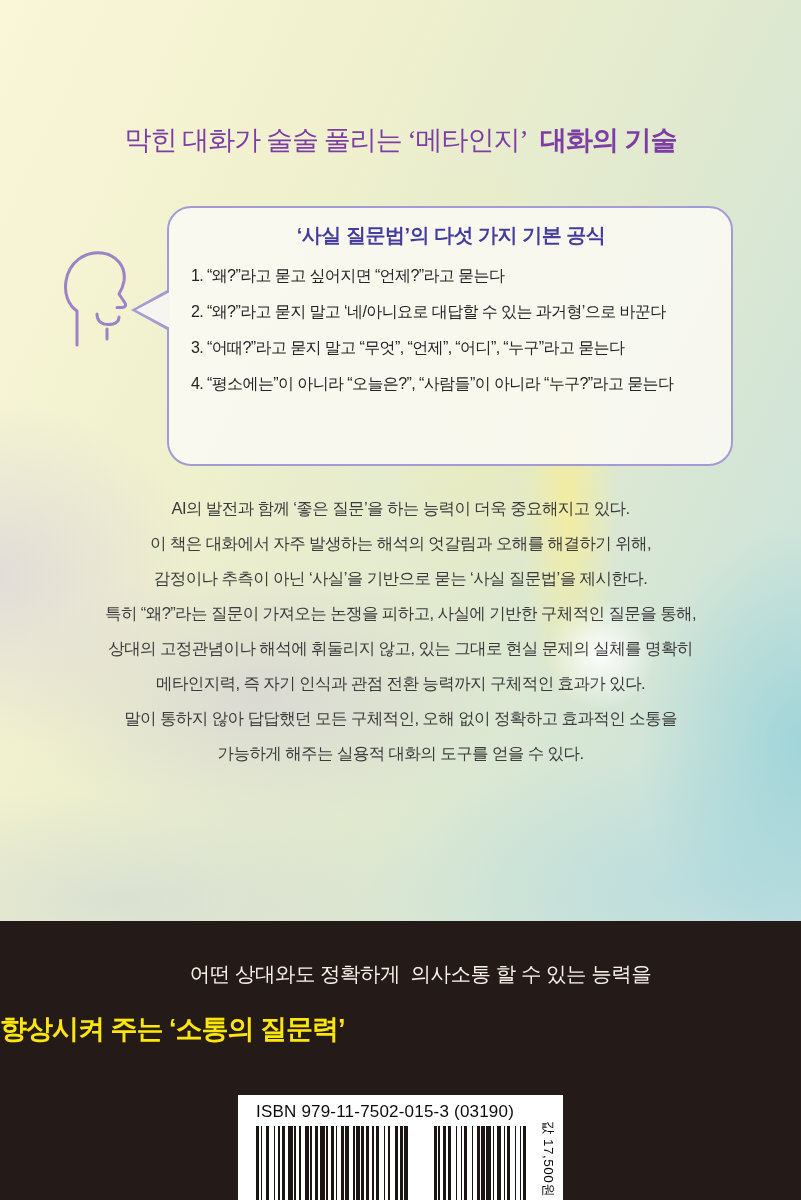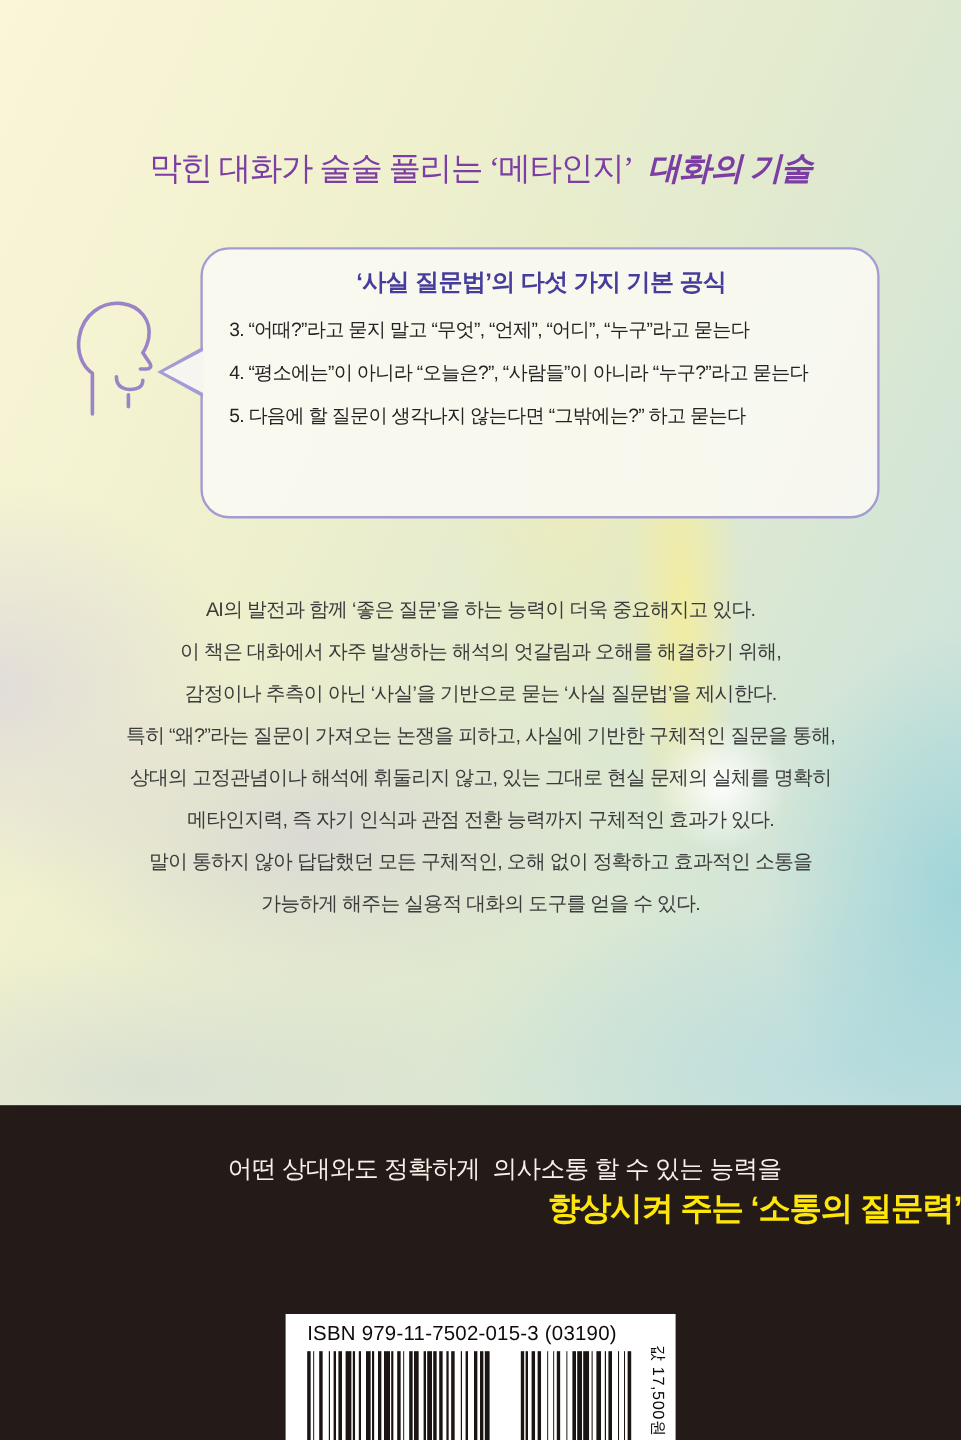--- a/index.html
+++ b/index.html
@@ -20,24 +20,24 @@
       radial-gradient(ellipse 430px 180px at 88% 74%, rgba(173,216,224,.55), rgba(173,216,224,0) 78%),
       radial-gradient(ellipse 420px 140px at 15% 75%, rgba(200,210,216,.45), rgba(200,210,216,0) 80%),
       linear-gradient(115deg,#faf6d8 0%,#eff0cd 30%,#e0e9cf 55%,#cfe4da 78%,#c5e0e0 100%);
   }
   
   .top-title{
     position:absolute;top:122px;left:0;right:0;text-align:center;
     font-size:27px;color:#7c3da4;letter-spacing:-1px;white-space:nowrap;
   }
   .top-title .t-light{font-family:"Liberation Serif",serif;font-weight:400;}
-  .top-title .t-bold{font-weight:800;margin-left:6px;font-style:italic;}
+  .top-title .t-bold{font-weight:800;margin-left:6px;}
   
   .bubble{
-    position:absolute;left:167px;top:206px;width:566px;height:226px;box-sizing:border-box;
+    position:absolute;left:167px;top:206px;width:566px;height:260px;box-sizing:border-box;
     background:rgba(250,249,244,.88);
     border:2px solid #a59bd4;border-radius:24px;
     padding:12px 20px 8px 22px;
   }
   .bubble-title{
     text-align:center;font-size:20px;font-weight:700;color:#453c9c;
     letter-spacing:-0.5px;margin:2px 0 9px 0;white-space:nowrap;
   }
   .bubble-item{
     font-size:16px;color:#232323;line-height:36px;letter-spacing:-0.6px;white-space:nowrap;
@@ -60,21 +60,21 @@
   }
   
   .band{
     position:absolute;left:0;top:921px;width:801px;height:279px;background:#241a18;
   }
   .band-line1{
     margin-top:39px;text-align:center;color:#f6f2e7;font-size:20.5px;
     letter-spacing:-0.5px;white-space:pre;padding-left:40px;
   }
   .band-line2{
-    margin-top:1px;text-align:right;color:#ffe60a;font-size:27px;font-weight:800;
+    margin-top:23px;text-align:left;color:#ffe60a;font-size:27px;font-weight:800;
     letter-spacing:-1px;white-space:nowrap;
   }
   
   .barcode-box{
     position:absolute;left:238px;top:174px;width:325px;height:105px;background:#ffffff;
     box-sizing:border-box;padding:7px 0 0 18px;
   }
   .isbn-text{font-size:17px;color:#0c0c0c;letter-spacing:0.2px;white-space:nowrap;}
   .bars-row{display:flex;align-items:stretch;height:78px;margin-top:4px;}
   .bars{display:flex;height:100%;}
@@ -101,23 +101,24 @@
   <svg class="head-icon" viewBox="0 0 74 110" fill="none" xmlns="http://www.w3.org/2000/svg">
     <path d="M17 98 L17 64 C8 58 4 46 6 34 C9 15 25 4 42 6 C57 8 66 20 64 34 C63 40 61 44 59 47 L65 56 C66.5 58.5 65 60.5 62 60.5 L57 60.5" stroke="#9a83c6" stroke-width="3" stroke-linecap="round" stroke-linejoin="round"></path>
     <path d="M37 67 C37 75 43 79 53 77 C57 76 59 73 59 70" stroke="#9a83c6" stroke-width="3" stroke-linecap="round"></path>
     <path d="M47 82 L47 92" stroke="#9a83c6" stroke-width="3" stroke-linecap="round"></path>
   </svg>
 
   <div class="bubble">
     <div class="tail-border"></div>
     <div class="tail-fill"></div>
     <div class="bubble-title">‘사실 질문법’의 다섯 가지 기본 공식</div>
+    <div class="bubble-item">1. “왜?”라고 묻고 싶어지면 “언제?”라고 묻는다</div>
+    <div class="bubble-item">2. “왜?”라고 묻지 말고 ‘네/아니요로 대답할 수 있는 과거형’으로 바꾼다</div>
     <div class="bubble-item">3. “어때?”라고 묻지 말고 “무엇”, “언제”, “어디”, “누구”라고 묻는다</div>
     <div class="bubble-item">4. “평소에는”이 아니라 “오늘은?”, “사람들”이 아니라 “누구?”라고 묻는다</div>
-    <div class="bubble-item">5. 다음에 할 질문이 생각나지 않는다면 “그밖에는?” 하고 묻는다</div>
   </div>
 
   <div class="synopsis">
     <div>AI의 발전과 함께 ‘좋은 질문’을 하는 능력이 더욱 중요해지고 있다.</div>
     <div>이 책은 대화에서 자주 발생하는 해석의 엇갈림과 오해를 해결하기 위해,</div>
     <div>감정이나 추측이 아닌 ‘사실’을 기반으로 묻는 ‘사실 질문법’을 제시한다.</div>
     <div>특히 “왜?”라는 질문이 가져오는 논쟁을 피하고, 사실에 기반한 구체적인 질문을 통해,</div>
     <div>상대의 고정관념이나 해석에 휘둘리지 않고, 있는 그대로 현실 문제의 실체를 명확히</div>
     <div>메타인지력, 즉 자기 인식과 관점 전환 능력까지 구체적인 효과가 있다.</div>
     <div>말이 통하지 않아 답답했던 모든 구체적인, 오해 없이 정확하고 효과적인 소통을</div>

